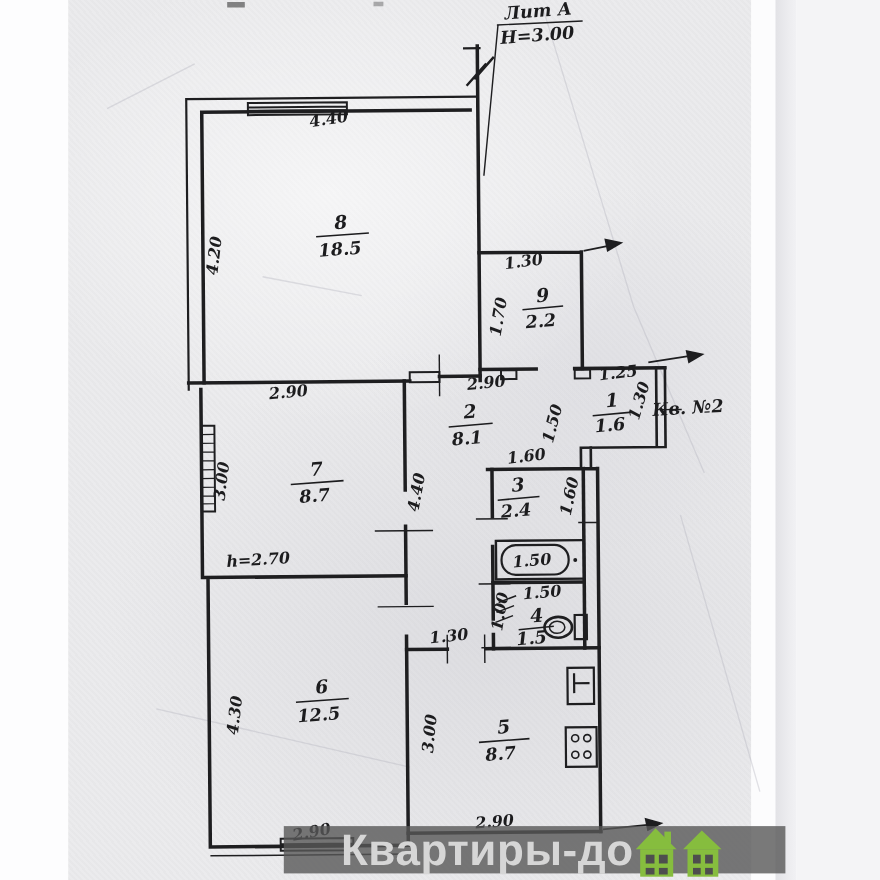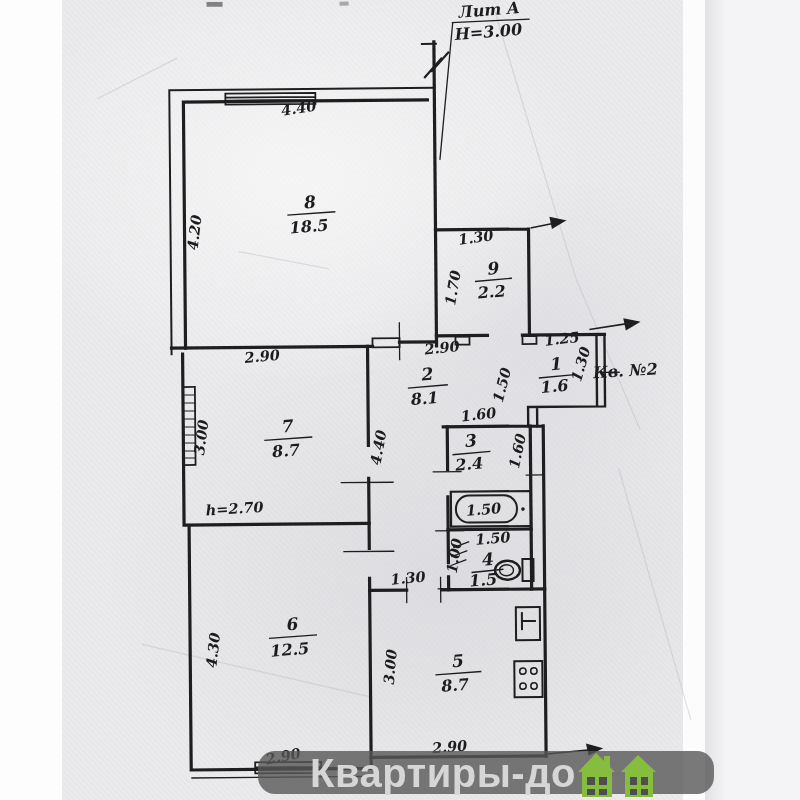--- a/index.html
+++ b/index.html
@@ -18,21 +18,21 @@
     background:linear-gradient(90deg,#e2e2e6,#ececef 60%,#f1f1f4);}
   .adjacent{position:absolute;left:724px;top:0;width:76px;height:800px;background:#f4f4f6;}
   .plan-svg{position:absolute;left:0;top:0;transform:rotate(-0.5deg);transform-origin:420px 400px;}
   .t{font-family:"DejaVu Serif",serif;font-style:italic;fill:#1c1c1e;text-anchor:middle;}
   .num{font-size:17px;font-weight:600;}
   .area{font-size:16px;font-weight:600;}
   .dim{font-size:14.5px;font-weight:600;}
   .lab{font-size:16px;font-weight:600;}
   
   .watermark{position:absolute;left:258px;top:751px;width:456px;height:43px;
-    background:rgba(88,88,88,0.80);display:flex;align-items:center;justify-content:center;border-radius:17px;}
+    background:rgba(88,88,88,0.80);display:flex;align-items:center;justify-content:center;}
   .wm-text{font-family:"Liberation Sans",sans-serif;font-weight:700;font-size:40px;
     line-height:1;color:#d6d6d6;letter-spacing:0.5px;white-space:nowrap;}
   .wm-houses{margin:0 1px -2px 1px;}
 </style>
 </head>
 <body>
 
 <div id="stage">
   <div class="paper"></div>
   <div class="edge-white"></div>

